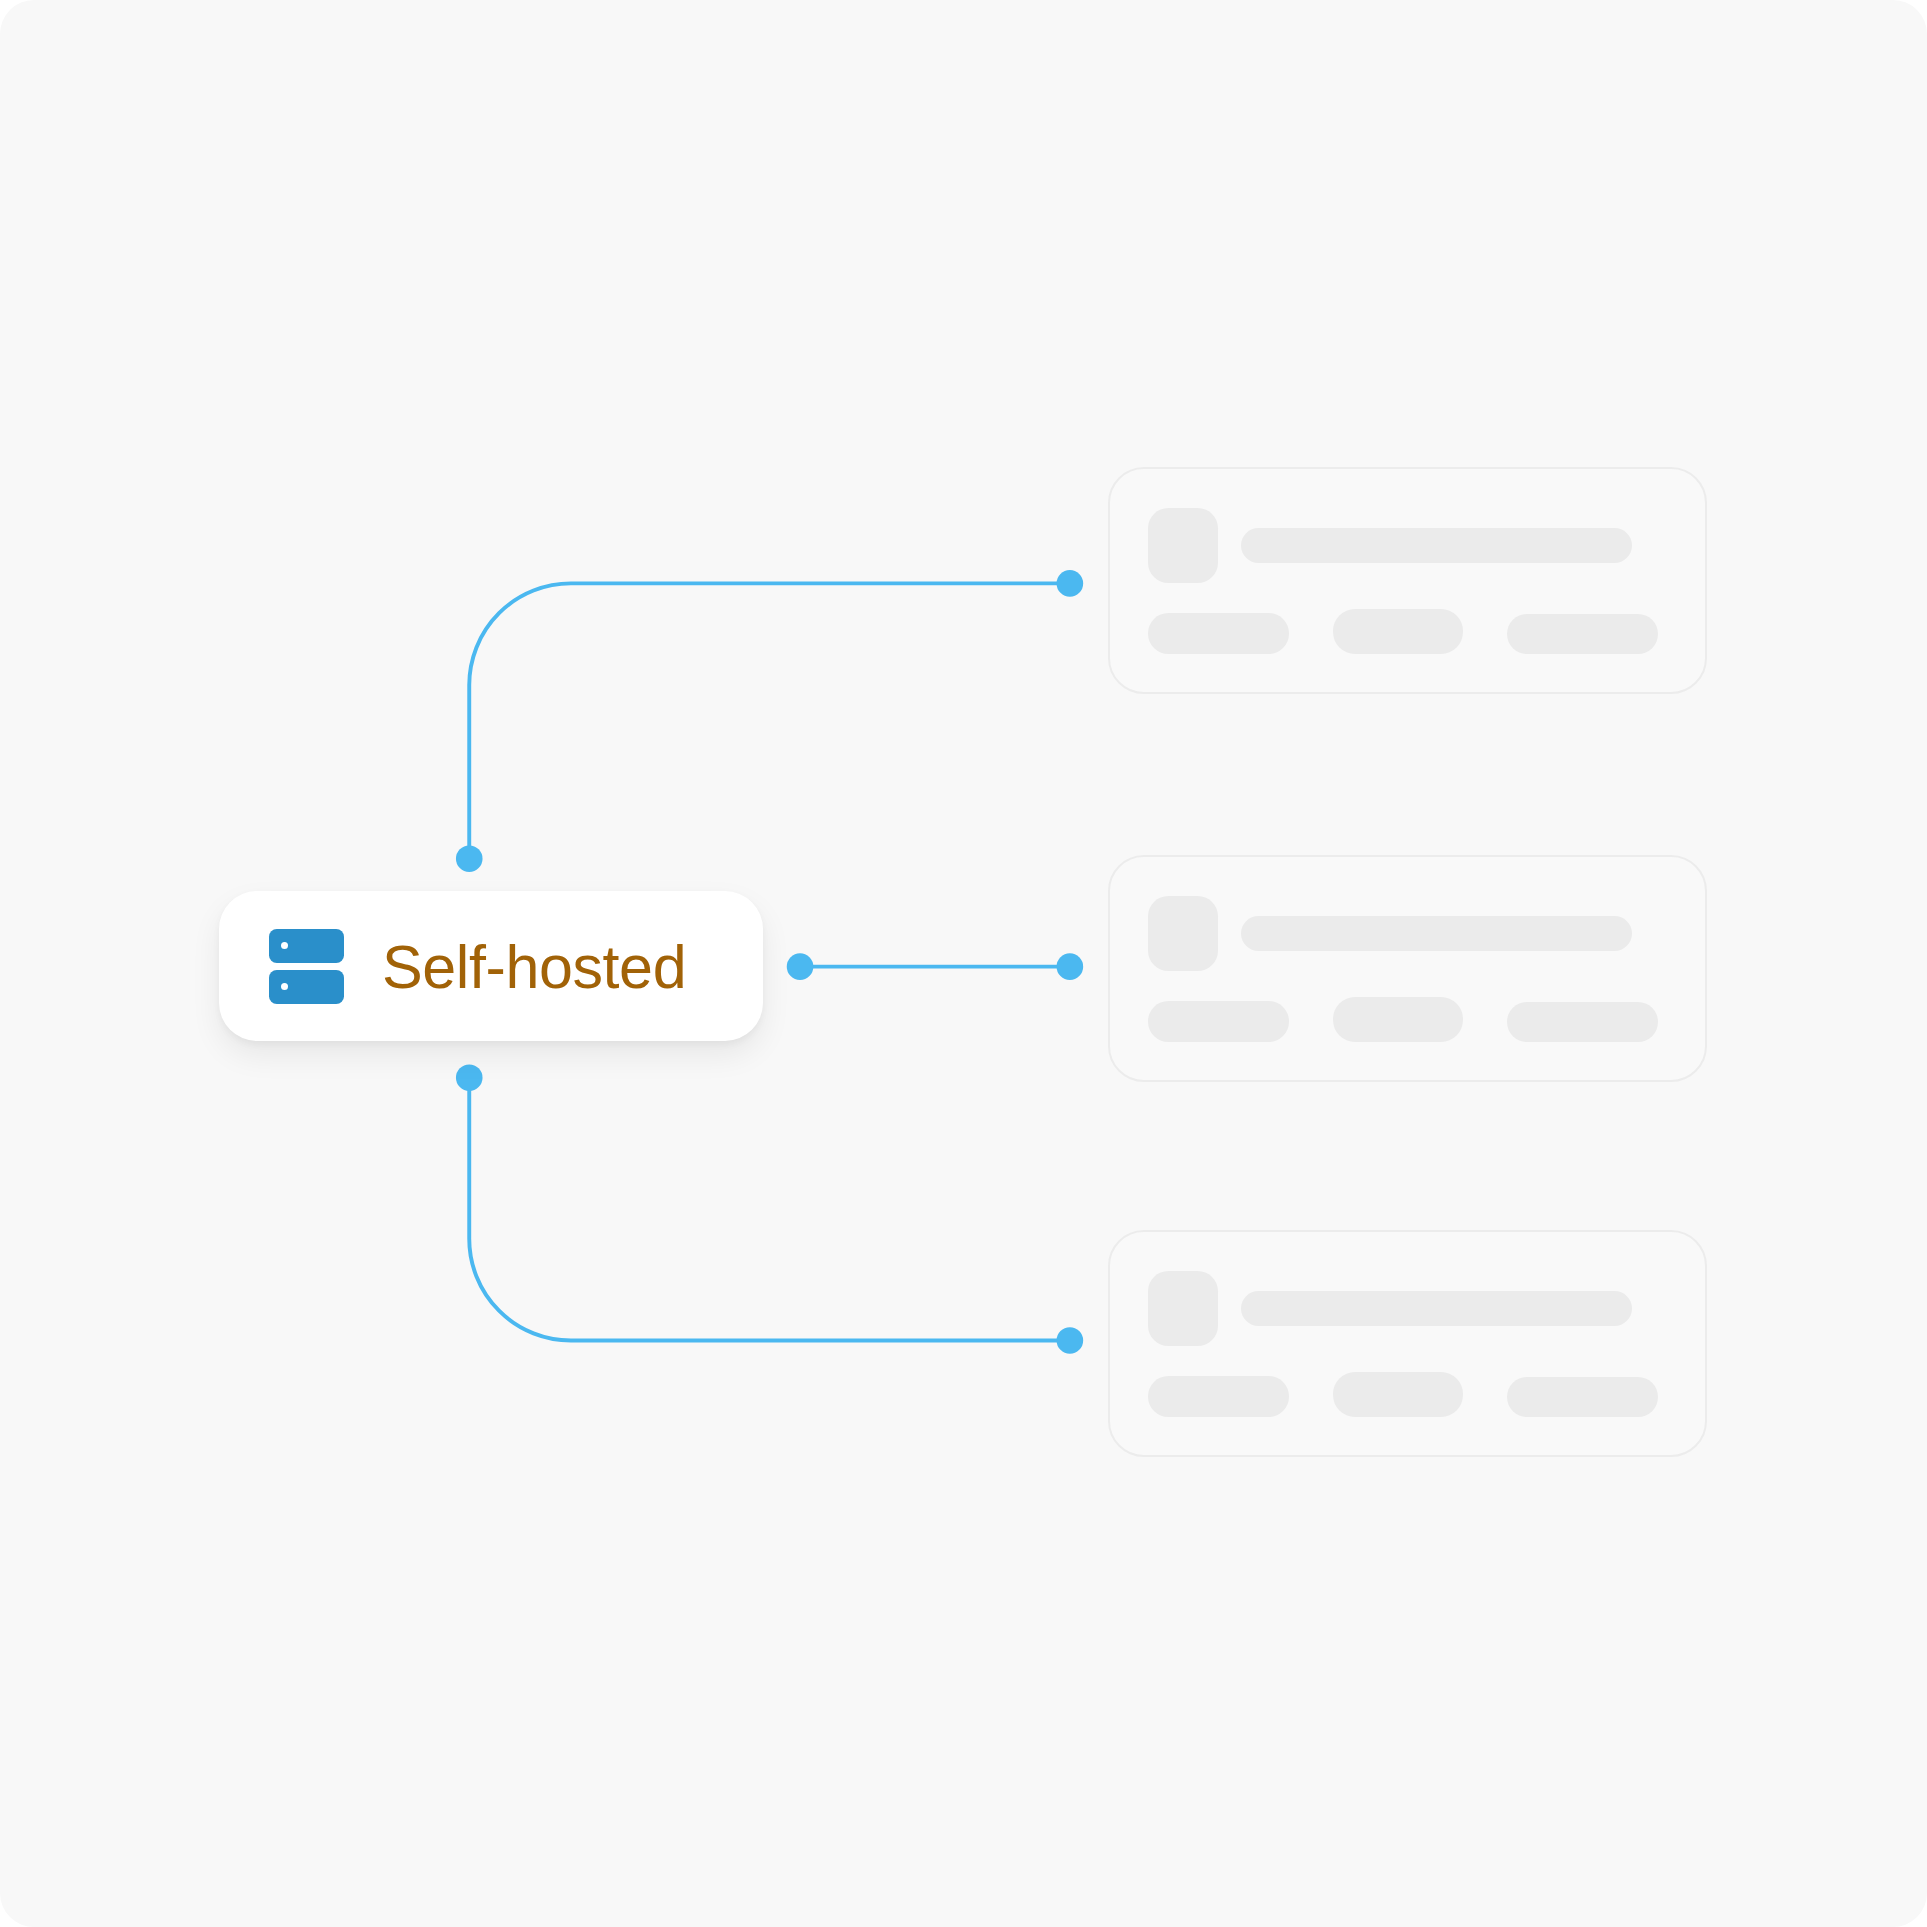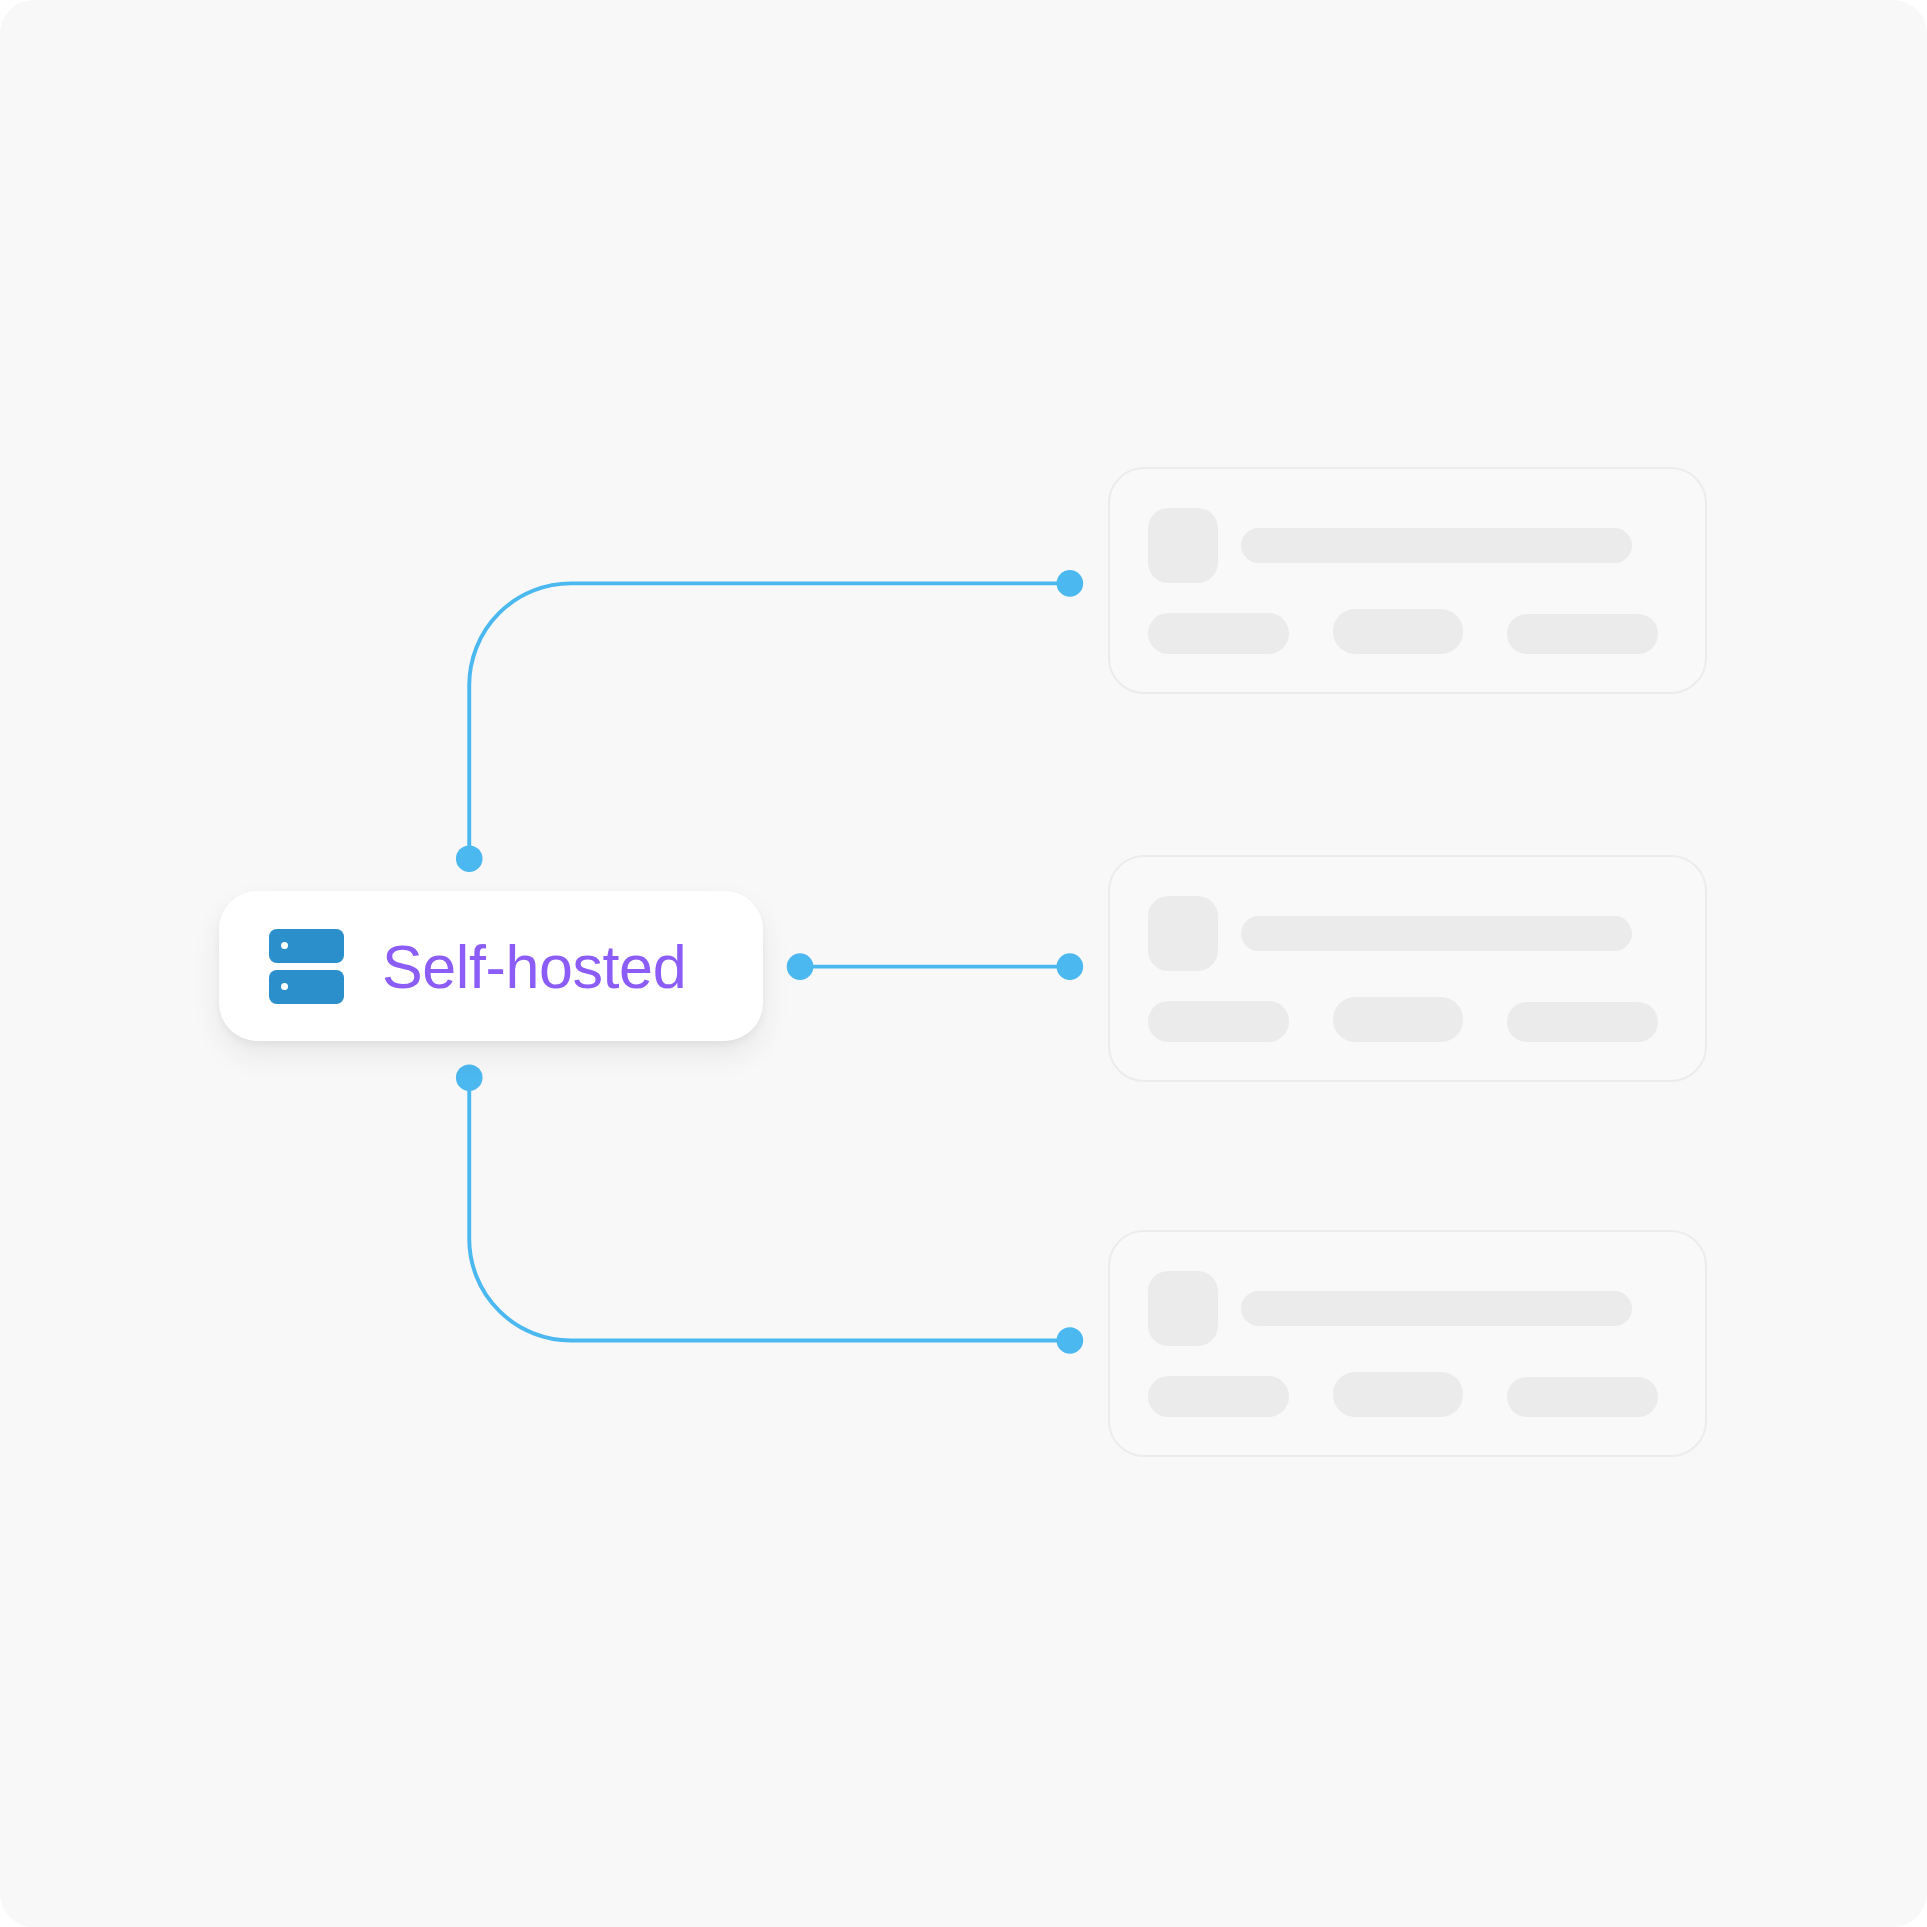--- a/index.html
+++ b/index.html
@@ -61,21 +61,21 @@
       height: 7.8px;
       background: #ffffff;
       border-radius: 50%;
     }
     .node-label {
       position: absolute;
       left: 163px;
       top: 41px;
       font-size: 61px;
       line-height: 70px;
-      color: #8b5cf6;
+      color: #a16207;
       white-space: nowrap;
       letter-spacing: -0.4px;
     }
     .card {
       position: absolute;
       left: 1108px;
       width: 599px;
       height: 227px;
       border: 2.3px solid #ececec;
       border-radius: 36px;

